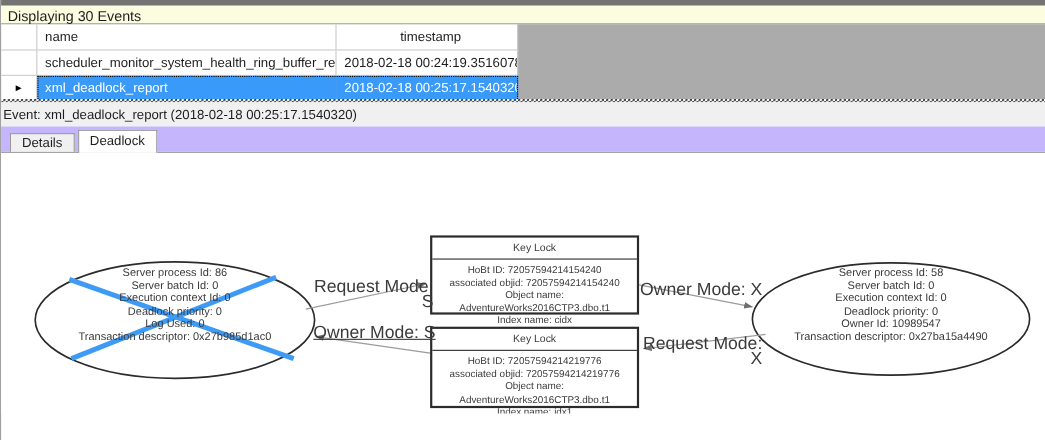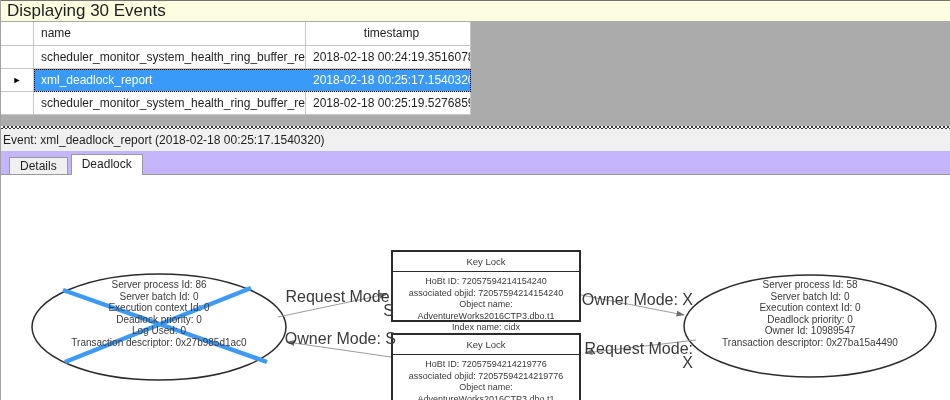--- a/index.html
+++ b/index.html
@@ -1,25 +1,25 @@
 <!DOCTYPE html>
 <html style="--selection: #3A9AFA; --victim_cross: #3E9BF5; --info_bar_bg: #FCFCE0; --grid_filler: #ABABAB;"><head>
 <meta charset="utf-8">
 <style>
   html,body{margin:0;padding:0;background:#fff;}
   body{width:950px;height:400px;overflow:hidden;font-family:"Liberation Sans",sans-serif;color:#1e1e1e;}
   .app{position:relative;width:950px;height:400px;box-sizing:border-box;border-left:1px solid #a0a0a0;background:#fff;}
 
   
   .info-bar{height:22px;box-sizing:border-box;background:var(--info_bar_bg,#FCFCE0);
-    border-top:1px solid #737373;border-bottom:1px solid #ababab;
-    font-size:17px;line-height:20px;padding-left:6px;}
+    border-top:5px solid #737373;border-bottom:1px solid #ababab;
+    font-size:13px;line-height:20px;padding-left:6px;}
 
   
-  .grid{position:relative;height:104px;background:var(--grid_filler,#ABABAB);overflow:hidden;}
+  .grid{position:relative;height:68px;background:var(--grid_filler,#ABABAB);overflow:hidden;}
   .grid-inner{position:absolute;left:0;top:0;width:470px;}
   .grid-header{display:flex;height:24px;}
   .grid-row{display:flex;height:23px;}
   .cell{box-sizing:border-box;background:#fff;border-right:1px solid #c6c6c6;border-bottom:1px solid #c6c6c6;
     font-size:12px;overflow:hidden;white-space:nowrap;}
   .cell.sel{width:33px;flex:none;display:flex;align-items:center;justify-content:center;}
   .cell.name{width:272px;flex:none;padding:0 0 0 7px;line-height:22px;}
   .cell.ts{width:165px;flex:none;padding:0 0 0 7px;line-height:22px;text-align:center;}
   .grid-header .cell{line-height:23px;}
   .row-data{display:flex;flex:none;}
@@ -157,17 +157,17 @@
       <div class="lock-body">
         <div>HoBt ID: 72057594214219776</div>
         <div>associated objid: 72057594214219776</div>
         <div>Object name: AdventureWorks2016CTP3.dbo.t1</div>
         <div>Index name: idx1</div>
       </div>
     </div>
 
     <div class="edge-label" style="left:273px;top:115px;">Request Mode: S</div>
     <div class="edge-label" style="left:572px;top:118px;">Owner Mode: X</div>
-    <div class="edge-label" style="left:275px;top:157px;">Owner Mode: S</div>
+    <div class="edge-label" style="left:275px;top:157px;text-decoration:underline;">Owner Mode: S</div>
     <div class="edge-label" style="left:572px;top:167px;">Request Mode: X</div>
 
   </div>
 </div>
 
 </body></html>

